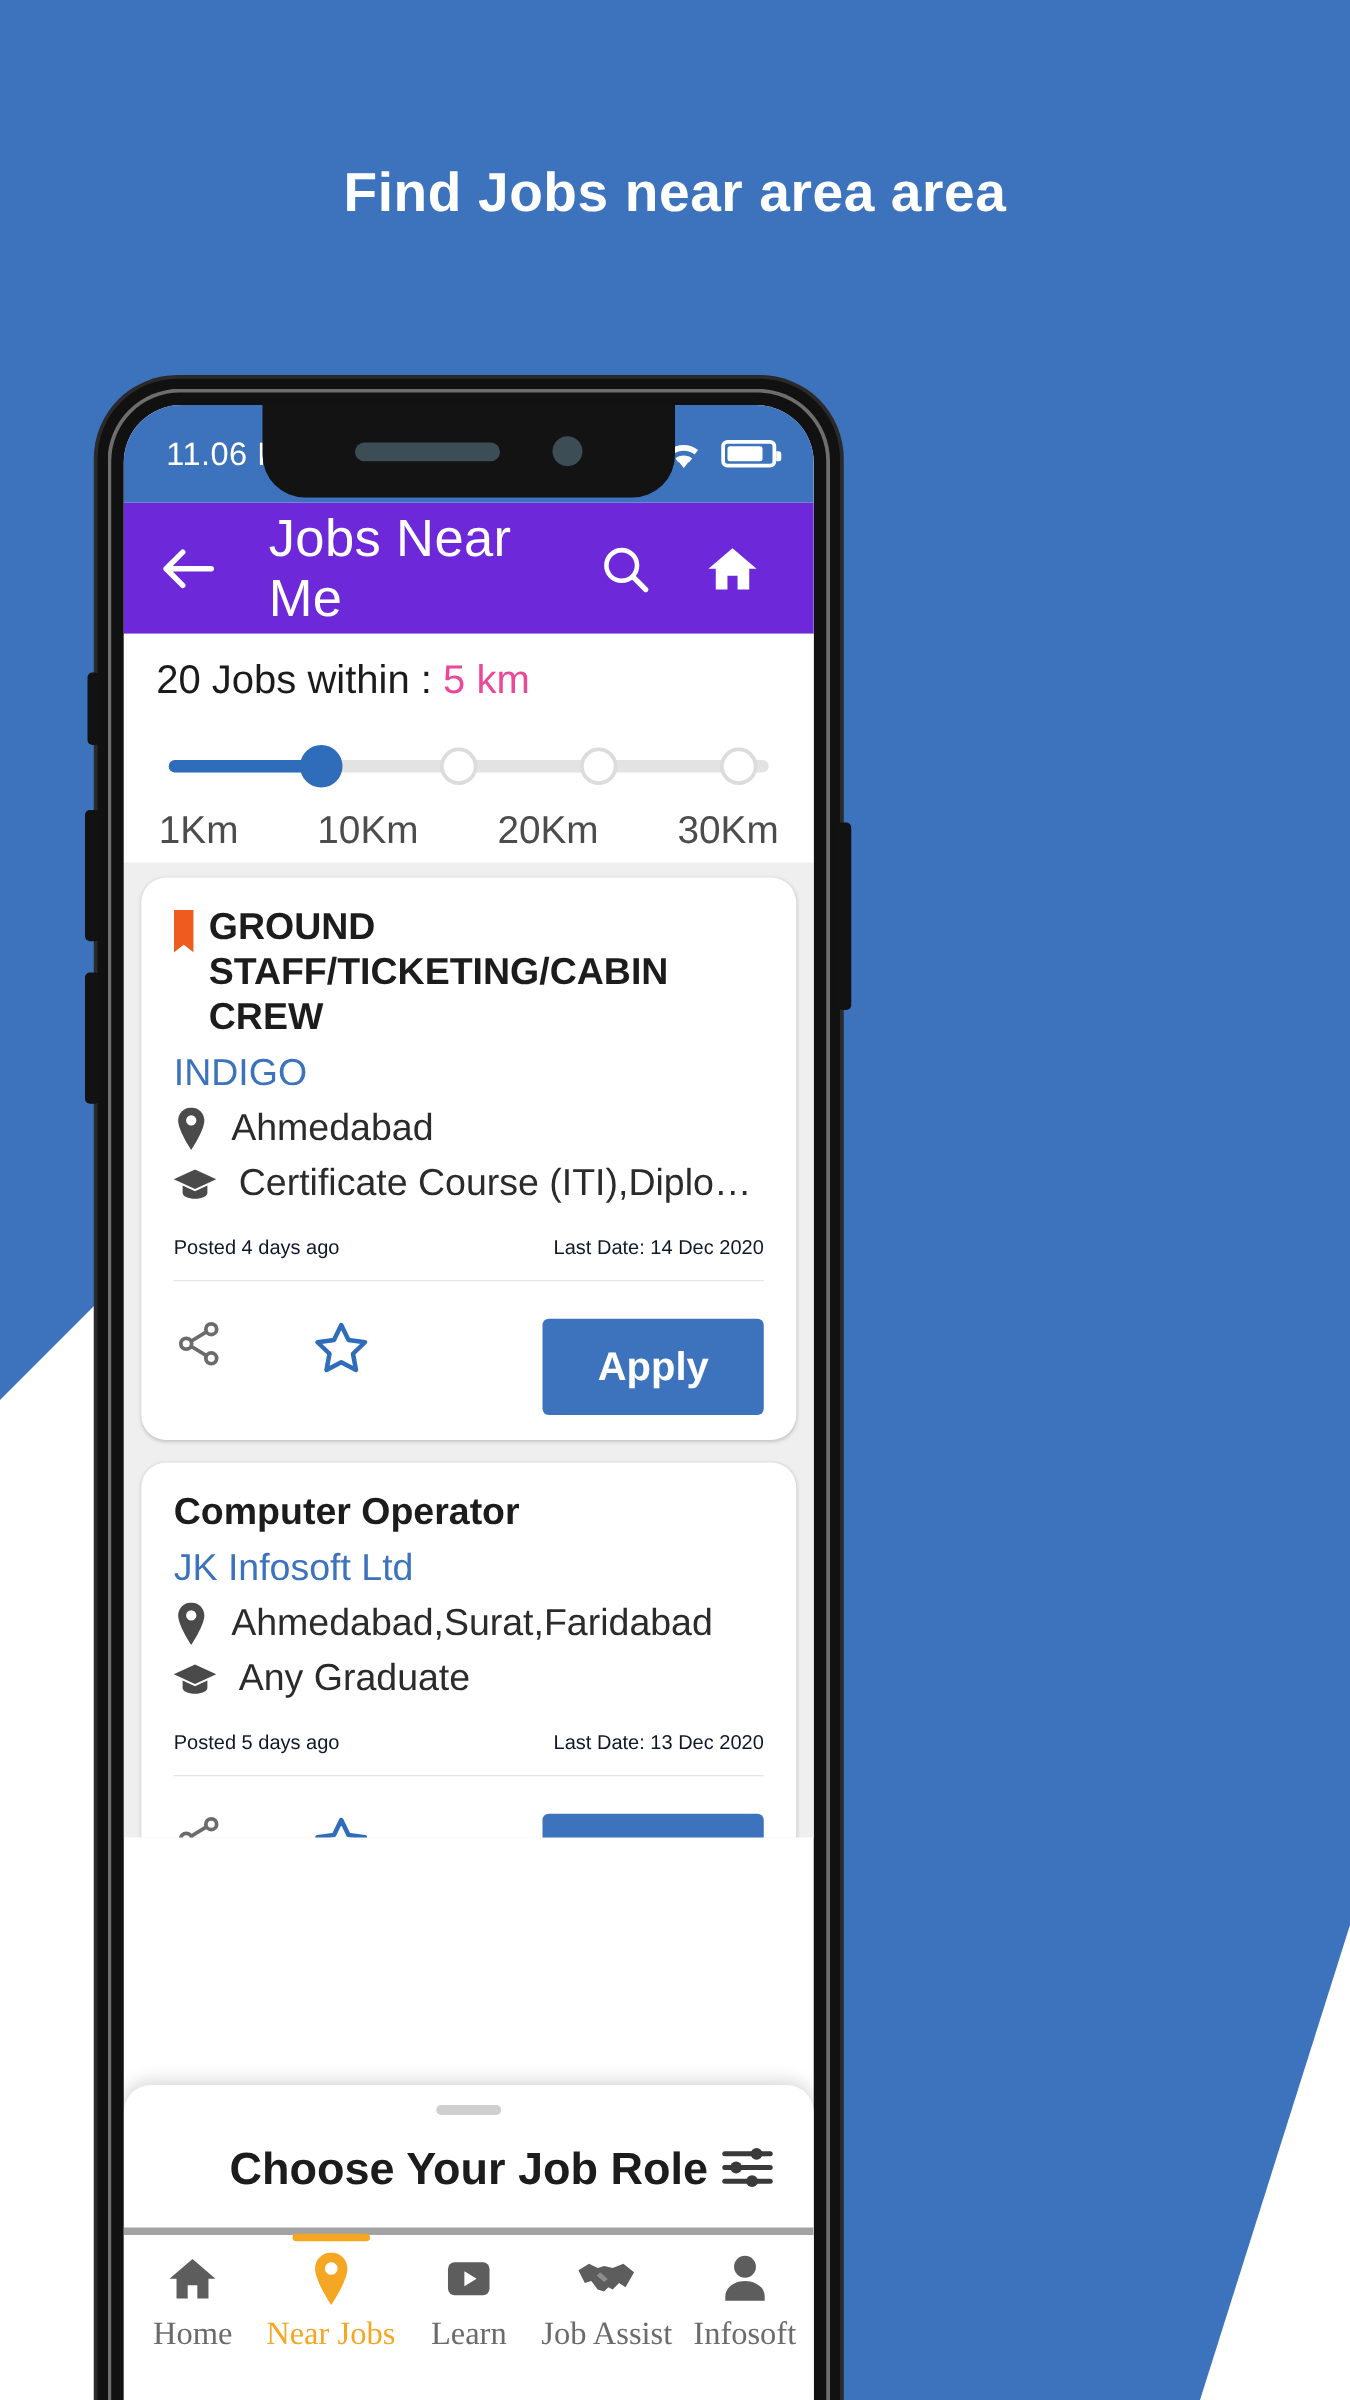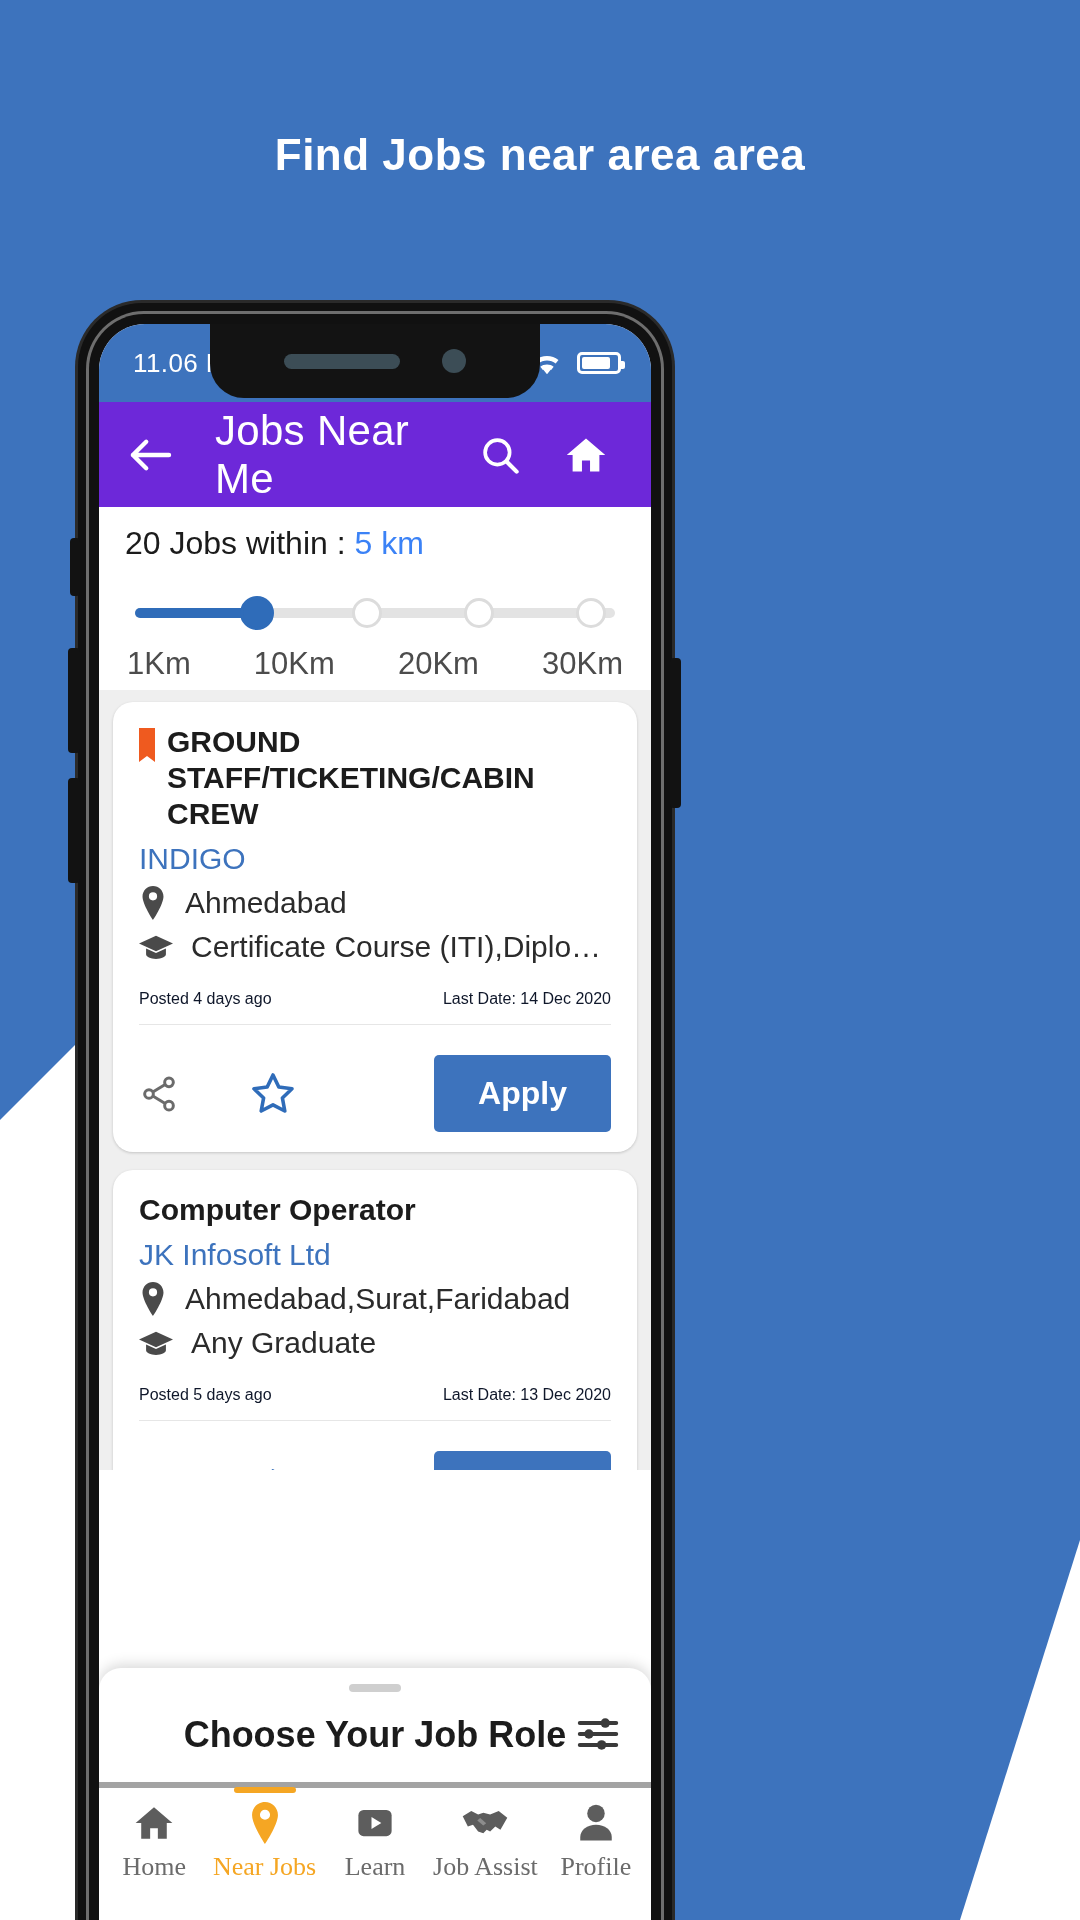--- a/index.html
+++ b/index.html
@@ -86,21 +86,21 @@
   .appbar {
     background:#6d28d9; height:105px; display:flex; align-items:center;
     padding:0 42px 0 28px; gap:42px; color:#fff;
   }
   .appbar-title { font-size:42px; font-weight:400; flex:1; letter-spacing:0.3px; }
   .ic { display:inline-flex; align-items:center; justify-content:center; }
 
   
   .distance-panel { background:#fff; padding:18px 26px 8px 26px; }
   .dp-title { font-size:32px; color:#1b1b1b; }
-  .dp-title .km { color:#3b82f6; }
+  .dp-title .km { color:#ec4899; }
   .slider-wrap { position:relative; height:70px; margin-top:20px; }
   .track {
     position:absolute; left:10px; right:10px; top:26px; height:10px;
     background:#e3e3e3; border-radius:6px;
   }
   .track-fill {
     position:absolute; left:10px; top:26px; height:10px; width:130px;
     background:#2f6cb9; border-radius:6px;
   }
   .knob {
@@ -132,21 +132,21 @@
   .meta-text {
     font-size:30px; color:#2b2b2b; white-space:nowrap;
     overflow:hidden; text-overflow:ellipsis; max-width:560px;
   }
   .dates {
     display:flex; justify-content:space-between; align-items:center;
     padding:18px 0 16px 0; font-size:16px; color:#0f172a;
     border-bottom:1px solid #e6e6e6; margin-top:8px;
   }
   .card-actions {
-    display:flex; align-items:center; gap:70px;
+    display:flex; align-items:flex-start; gap:70px;
     padding:20px 26px 20px 26px;
   }
   .apply-btn {
     margin-left:auto; background:#3d73bd; color:#fff; border:none;
     font-family:inherit; font-size:32px; font-weight:bold;
     padding:20px 44px; border-radius:5px; cursor:pointer;
   }
 
   
   .sheet {
@@ -414,19 +414,19 @@
           </span>
           <span class="nav-label">Job Assist</span>
         </div>
         <div class="nav-item">
           <span class="ic">
             <svg width="40" height="42" viewBox="0 0 22 24">
               <circle cx="11" cy="6.5" r="5" fill="#5d5d5d"></circle>
               <path fill="#5d5d5d" d="M11 13c-5 0-9 3.1-9 7v2h18v-2c0-3.9-4-7-9-7z"></path>
             </svg>
           </span>
-          <span class="nav-label">Profile</span>
+          <span class="nav-label">Infosoft</span>
         </div>
       </div>
     </div>
 
   </div>
 </div>
 
 </body></html>

